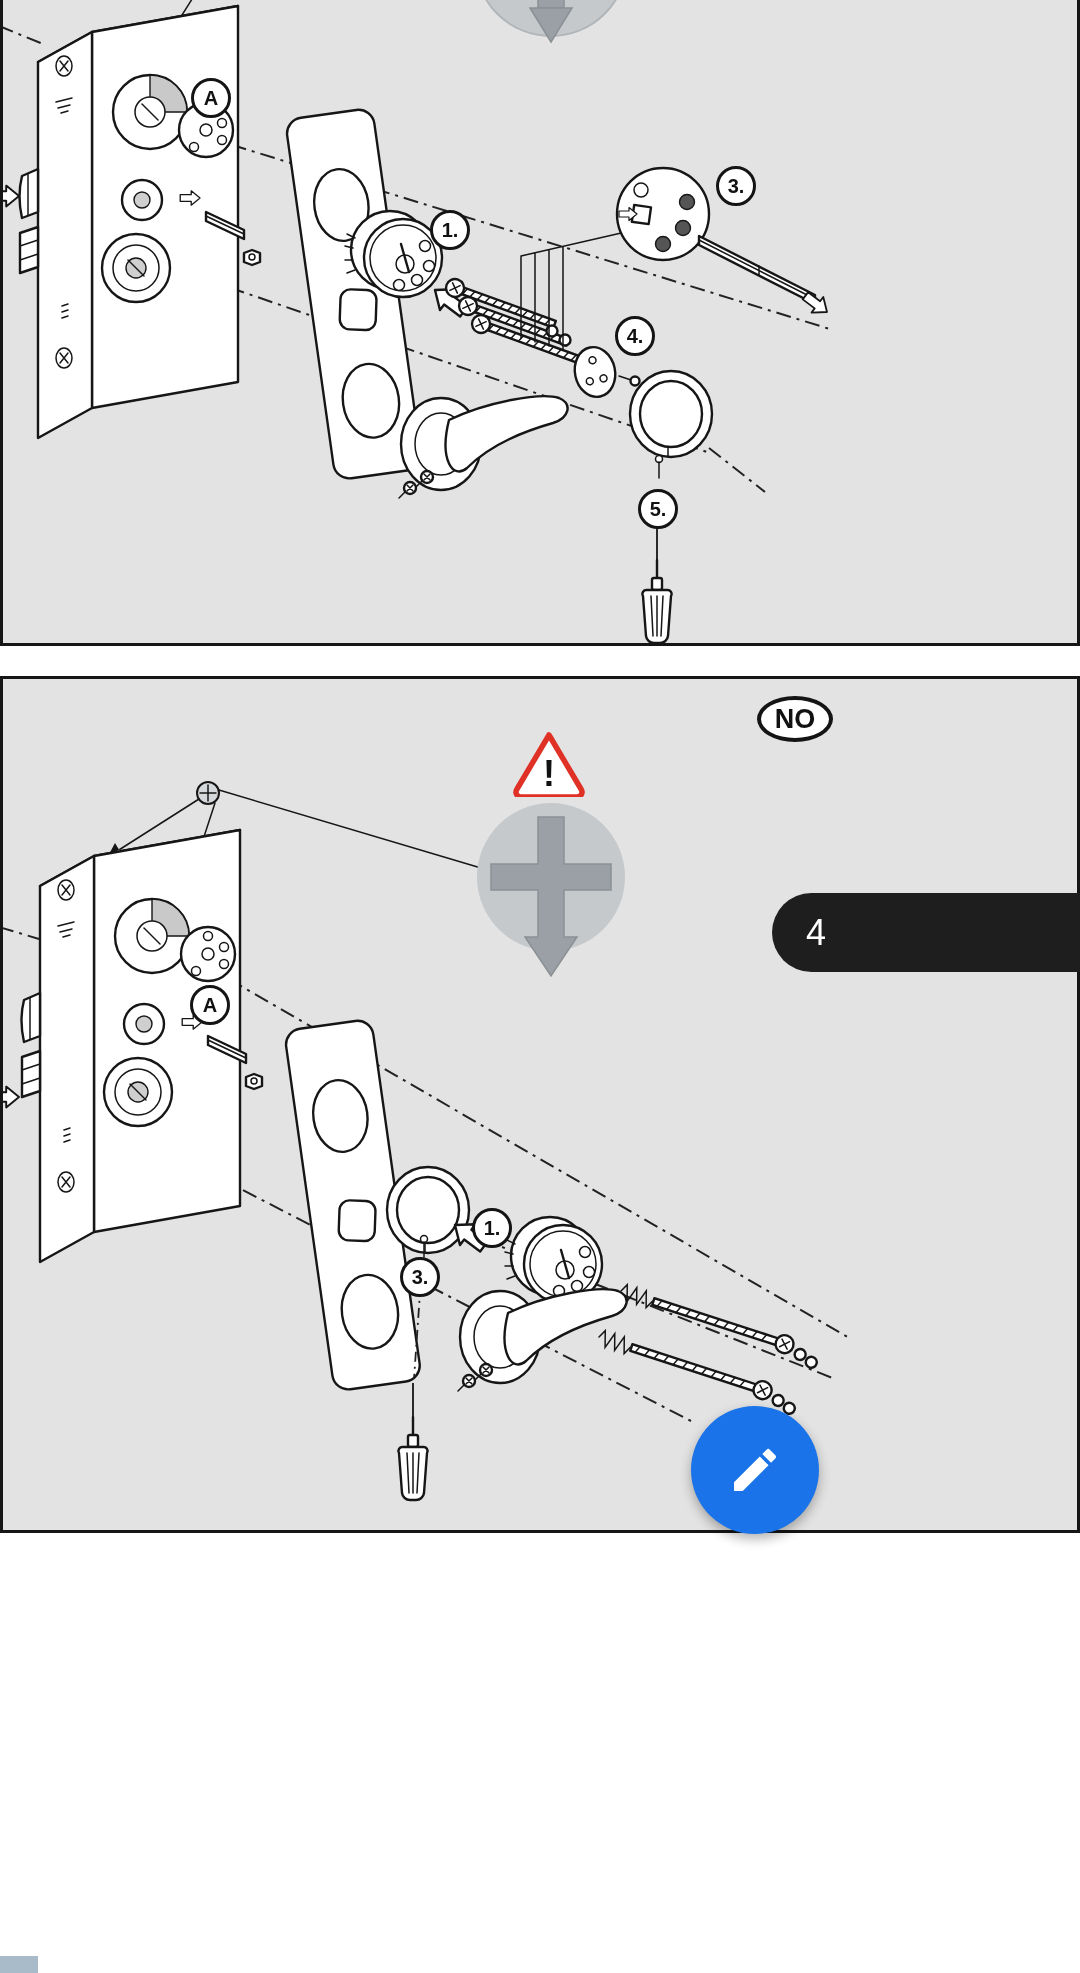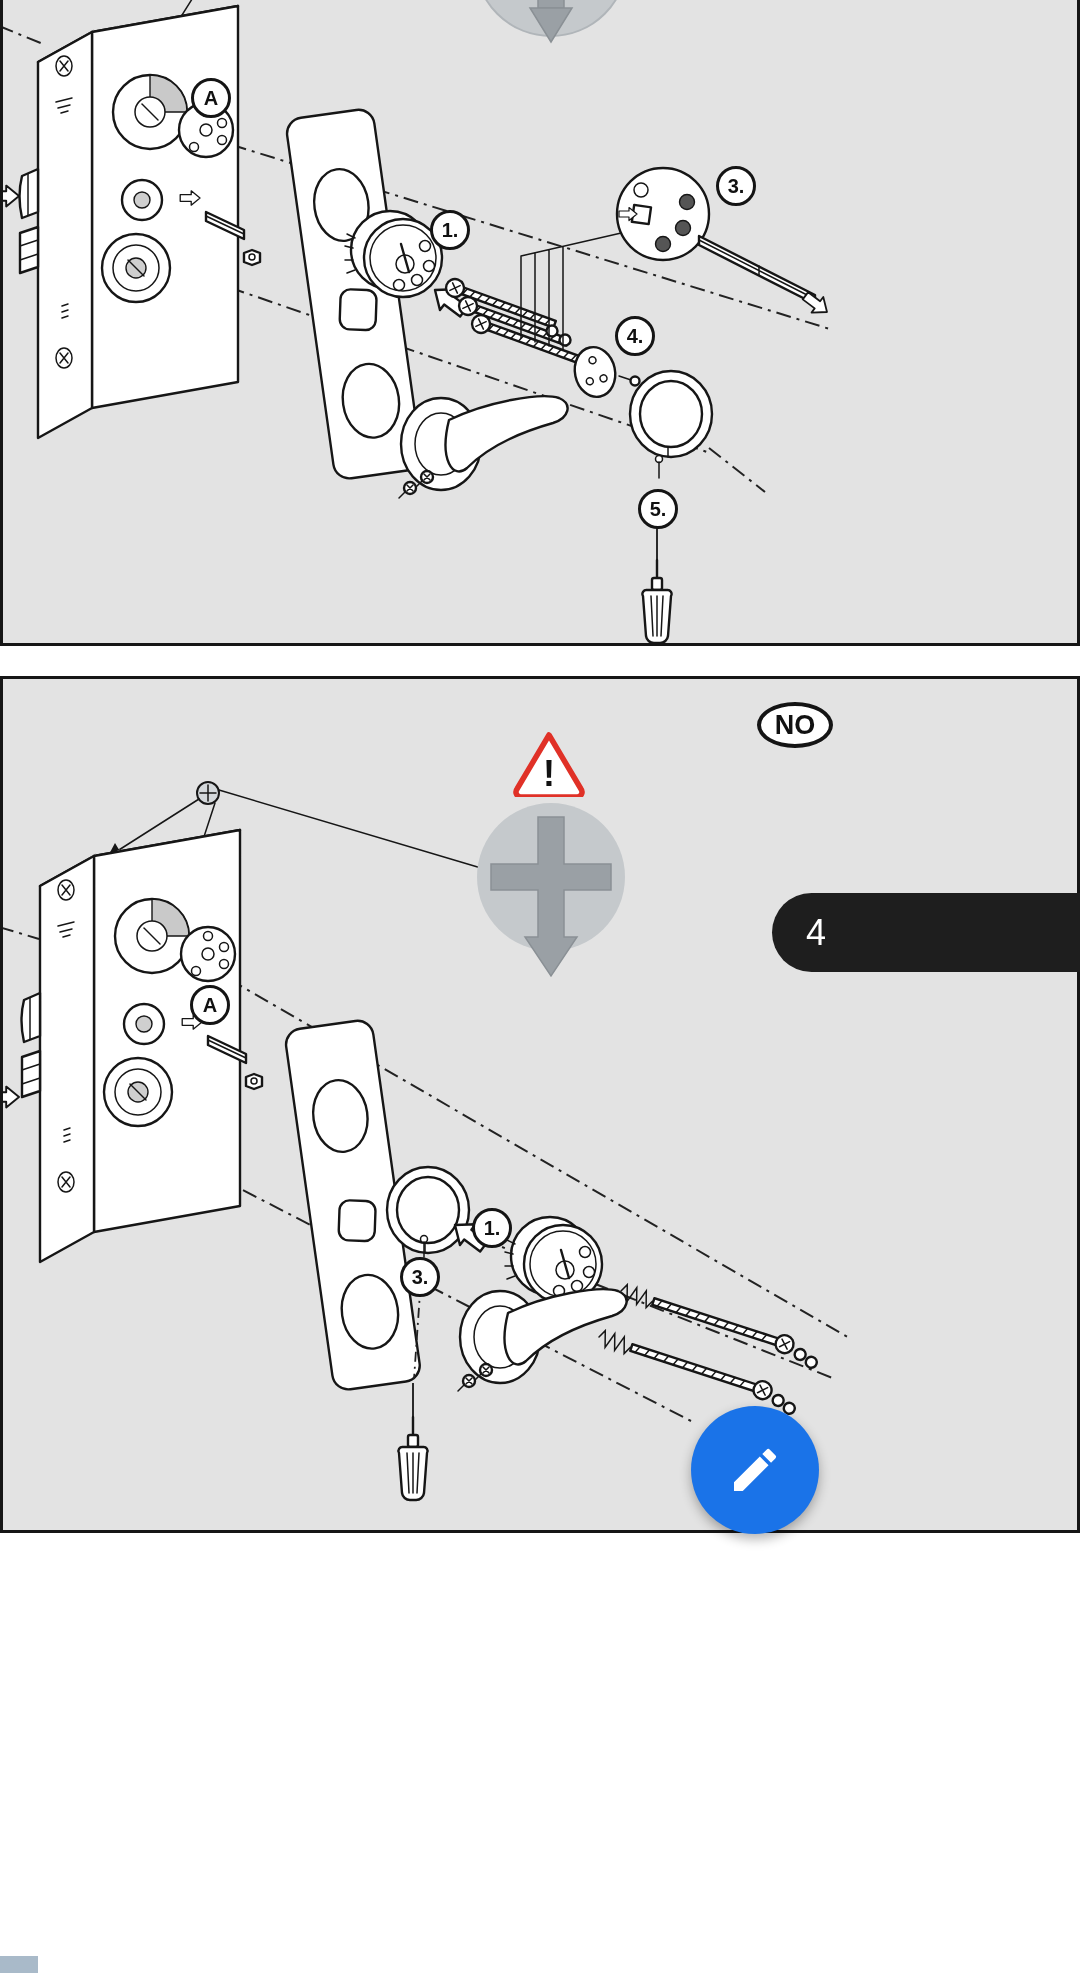--- a/index.html
+++ b/index.html
@@ -17,21 +17,21 @@
   .s1{stroke-width:1.5;}
   .dd{fill:none;stroke:#222;stroke-width:2;stroke-dasharray:15 6 3 6;}
   .dd2{fill:none;stroke:#222;stroke-width:1.8;stroke-dasharray:10 5 2 5;}
   .hl{fill:none;stroke:#a9a9a9;stroke-width:1.4;}
 
   .callout{position:absolute;width:34px;height:34px;border:3px solid #141414;border-radius:50%;
            background:#fff;display:flex;align-items:center;justify-content:center;
            font-weight:700;font-size:20px;color:#111;z-index:3;}
   .badge-no{position:absolute;width:76px;height:46px;border:4px solid #141414;border-radius:50%;
             background:#fff;display:flex;align-items:center;justify-content:center;
-            font-weight:700;font-size:27px;color:#111;box-sizing:border-box;z-index:3;margin-top:6px;}
+            font-weight:700;font-size:27px;color:#111;box-sizing:border-box;z-index:3;}
   .warn{position:absolute;z-index:3;}
   .warn text{font-family:"Liberation Sans",sans-serif;}
 
   .page-tab{position:absolute;left:772px;top:893px;width:320px;height:79px;background:#1e1e1e;
             border-radius:40px 0 0 40px;display:flex;align-items:center;color:#fff;
             font-size:36px;padding-left:34px;box-sizing:border-box;z-index:6;cursor:pointer;}
   .fab{position:absolute;left:691px;top:1406px;width:128px;height:128px;border-radius:50%;
        background:#1a73e8;border:none;display:flex;align-items:center;justify-content:center;
        box-shadow:0 5px 12px rgba(0,0,0,.3);cursor:pointer;z-index:7;}
   .fab svg{width:56px;height:56px;fill:#fff;}

